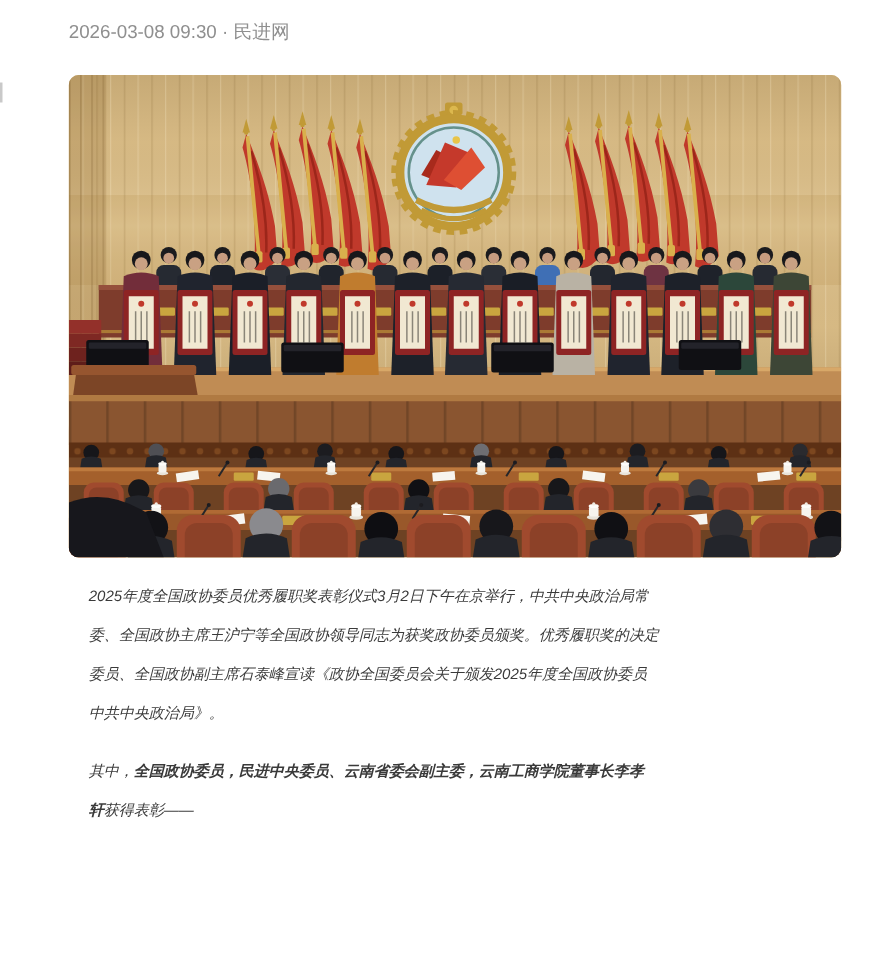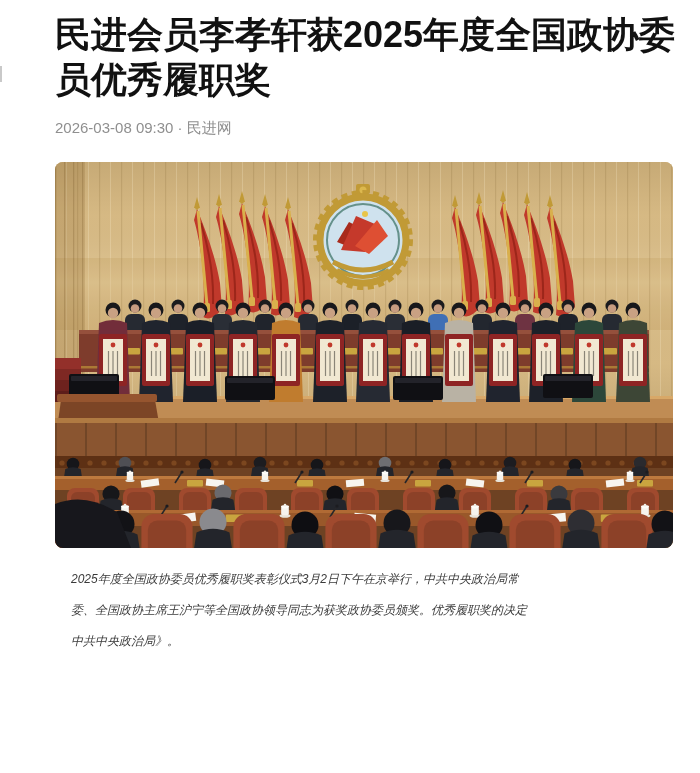--- a/index.html
+++ b/index.html
@@ -45,24 +45,20 @@
   .eblue     { fill:var(--p-emblem_blue,#cfe2ee); }
   .plateF    { fill:var(--p-name_plate,#c9a53f); }
 </style>
 </head>
 <body>
 
 <div class="edge-tick"></div>
 
 <article>
 
-  <h1 class="title">
-    <span class="tl">民进会员李孝轩获2025年度全国政协委</span>
-    <span class="tl">员优秀履职奖</span>
-  </h1>
 
   <div class="meta">2026-03-08 09:30 · 民进网</div>
 
   <figure class="photo">
     <svg width="618" height="386" viewBox="0 0 618 386" xmlns="http://www.w3.org/2000/svg">
       <defs>
         <linearGradient id="wallShade" x1="0" y1="0" x2="0" y2="1">
           <stop offset="0" stop-color="rgba(82,54,12,0.16)"></stop>
           <stop offset="0.2" stop-color="rgba(82,54,12,0.05)"></stop>
           <stop offset="0.45" stop-color="rgba(255,250,230,0.16)"></stop>
@@ -367,17 +363,22 @@
         <use href="#ah" transform="translate(526,361) scale(1.5)" color="#2e2e33"></use>
         <use href="#ah" transform="translate(610,362) scale(1.5)" color="#121216"></use>
         <path d="M0,386 L0,342 Q30,330 62,350 L76,386 Z" fill="#17171c"></path>
       </g>
     </svg>
   </figure>
 
   <p class="para p1">
     <span class="ln">2025年度全国政协委员优秀履职奖表彰仪式3月2日下午在京举行，中共中央政治局常</span>
     <span class="ln">委、全国政协主席王沪宁等全国政协领导同志为获奖政协委员颁奖。优秀履职奖的决定</span>
+    <span class="ln">委员、全国政协副主席石泰峰宣读《政协全国委员会关于颁发2025年度全国政协委员</span>
     <span class="ln">中共中央政治局》。</span>
   </p>
 
+  <p class="para p2">
+    <span class="ln"><span>其中，</span><b>全国政协委员，民进中央委员、云南省委会副主委，云南工商学院董事长李孝</b></span>
+    <span class="ln"><b>轩</b><span>获得表彰——</span></span>
+  </p>
 
 </article>
 
 </body></html>

